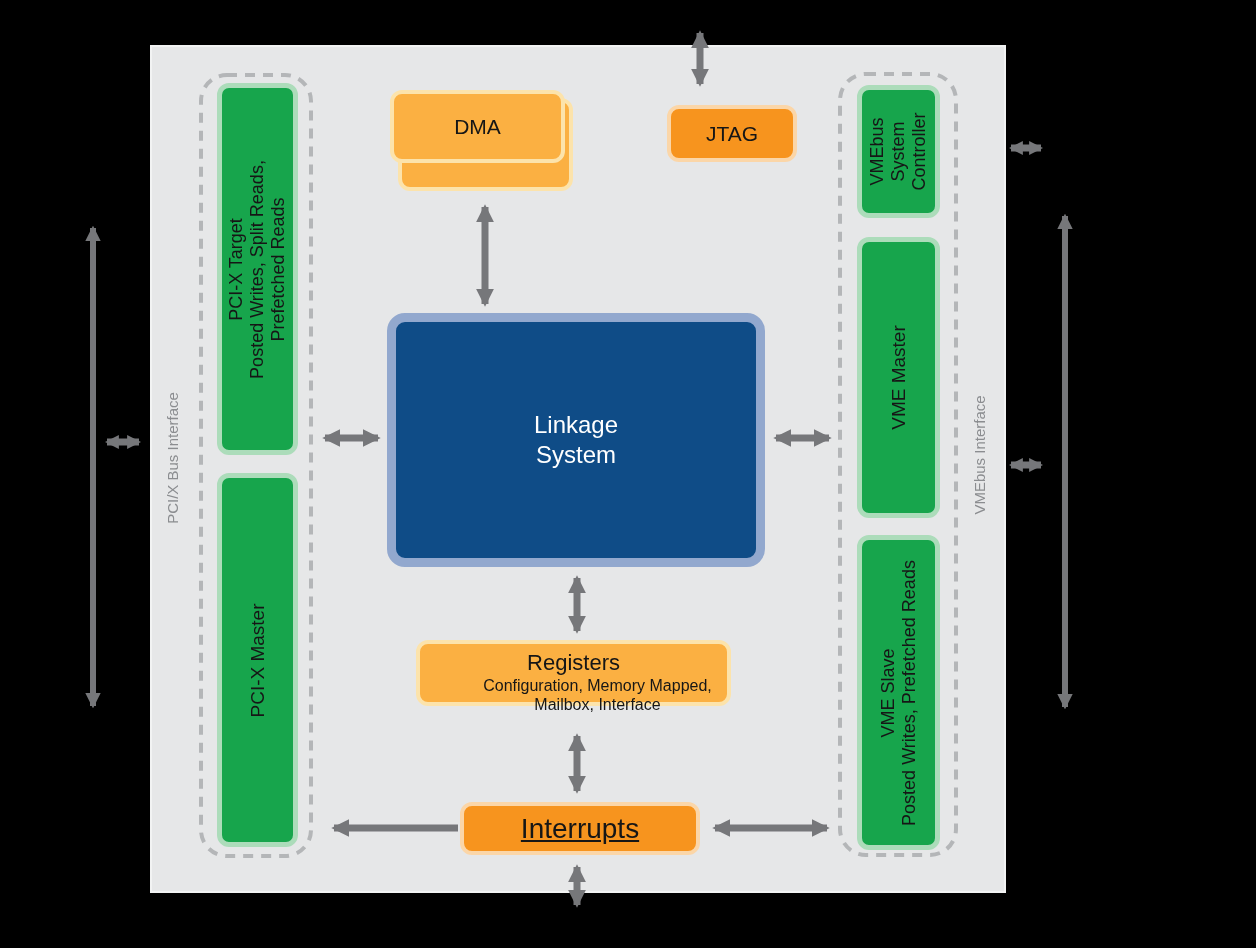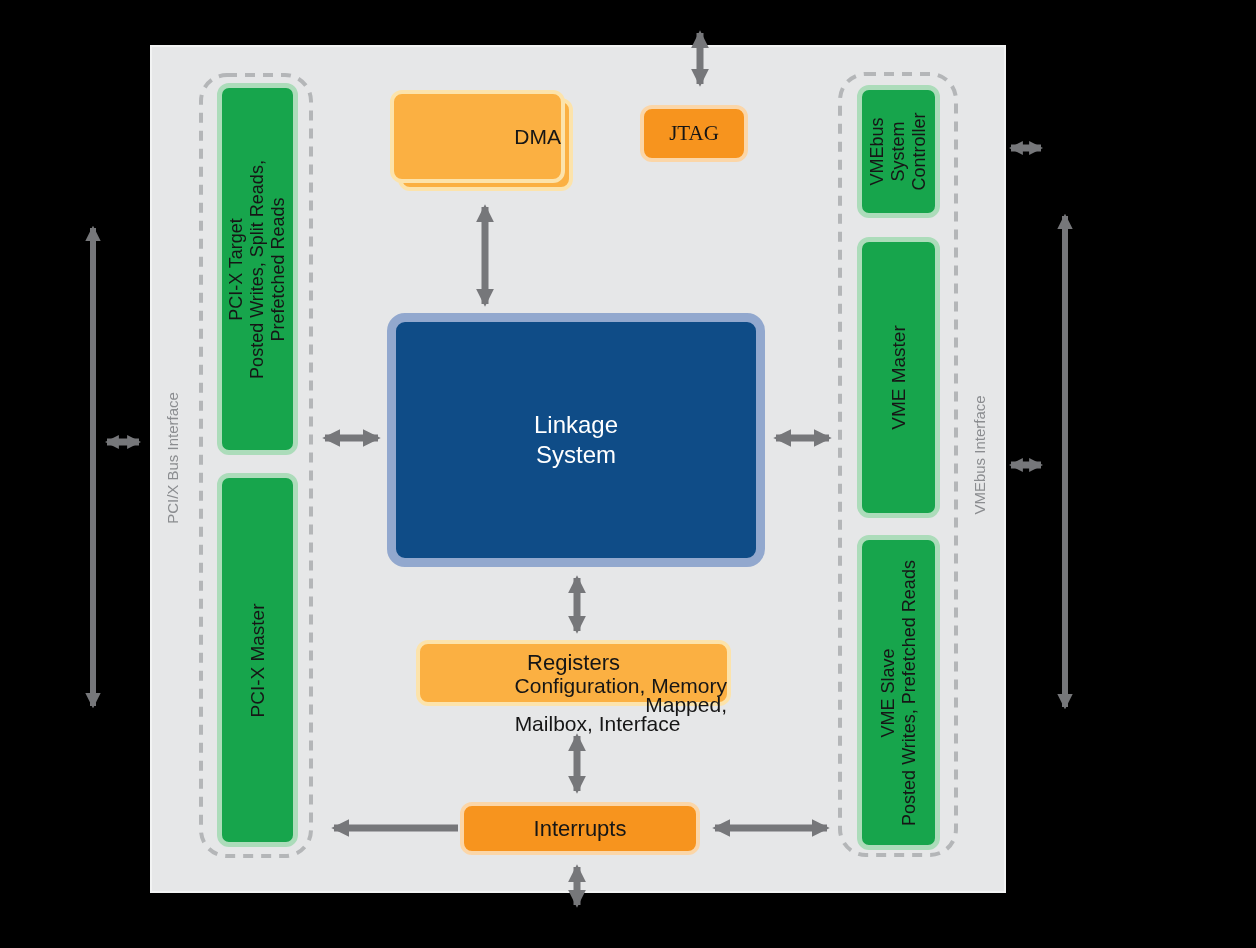--- a/index.html
+++ b/index.html
@@ -64,23 +64,23 @@
   .linkage-text {
     color: var(--linkage-text, #FFFFFF);
     font-size: 24px;
     line-height: 30px;
     text-align: center;
   }
 
   
   .registers-box { flex-direction: column; justify-content: flex-start; padding-top: 5px; }
   .registers-title { font-size: 22px; line-height: 27px; }
-  .registers-sub { font-size: 21px; line-height: 19px; text-align: right; margin-left: 48px; }
-
-  .interrupts-title { font-size: 22px; }
+  .registers-sub { font-size: 16px; line-height: 19px; text-align: left; margin-left: 48px; }
+
+  .interrupts-title { font-size: 28px; text-decoration: underline; }
 
   
   .arrows { position: absolute; left: 0; top: 0; pointer-events: none; }
   .arrows line { stroke: var(--arrow, #76777A); }
   .ahp { fill: var(--arrow, #76777A); }
   .dashed-rect {
     fill: none;
     stroke: var(--dashed, #B4B6B8);
     stroke-width: 4;
     stroke-dasharray: 10 8;
@@ -134,25 +134,25 @@
   </div>
 
   <div class="box green-box" style="left:857px; top:535px; width:83px; height:315px;">
     <div class="vtext">
       <div>VME Slave</div>
       <div>Posted Writes, Prefetched Reads</div>
     </div>
   </div>
 
   <div class="box yellow-box" style="left:398px; top:98px; width:175px; height:93px;"></div>
-  <div class="box yellow-box" style="left:390px; top:90px; width:175px; height:93px;justify-content:flex-end;">
+  <div class="box yellow-box" style="left:390px; top:90px; width:175px; height:73px;">
     <div class="card-title">DMA</div>
   </div>
 
-  <div class="box orange-box" style="left:640px; top:105px; width:108px; height:57px;font-family:Liberation Serif, serif;">
+  <div class="box orange-box" style="left:667px; top:105px; width:130px; height:57px;">
     <div class="card-title">JTAG</div>
   </div>
 
   <div class="box linkage" style="left:387px; top:313px; width:378px; height:254px;">
     <div class="linkage-text">
       <div>Linkage</div>
       <div>System</div>
     </div>
   </div>
 

